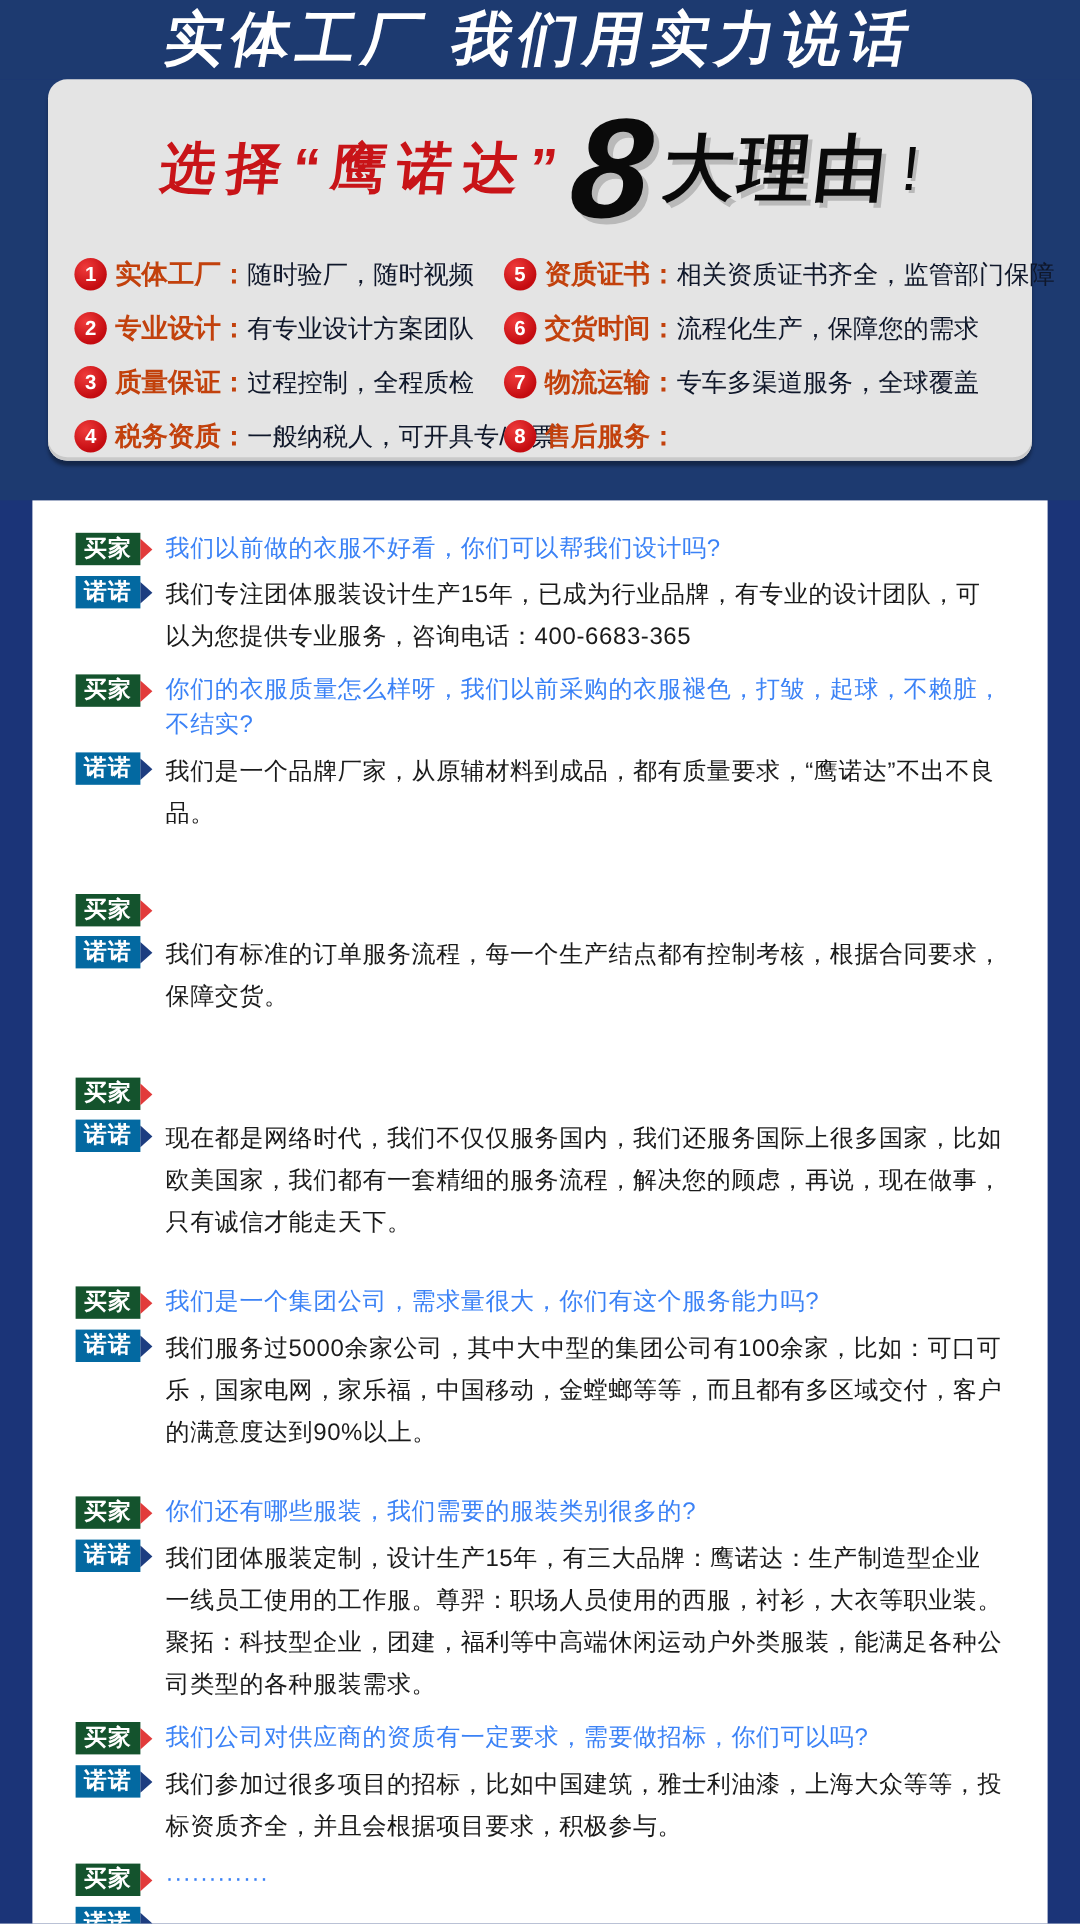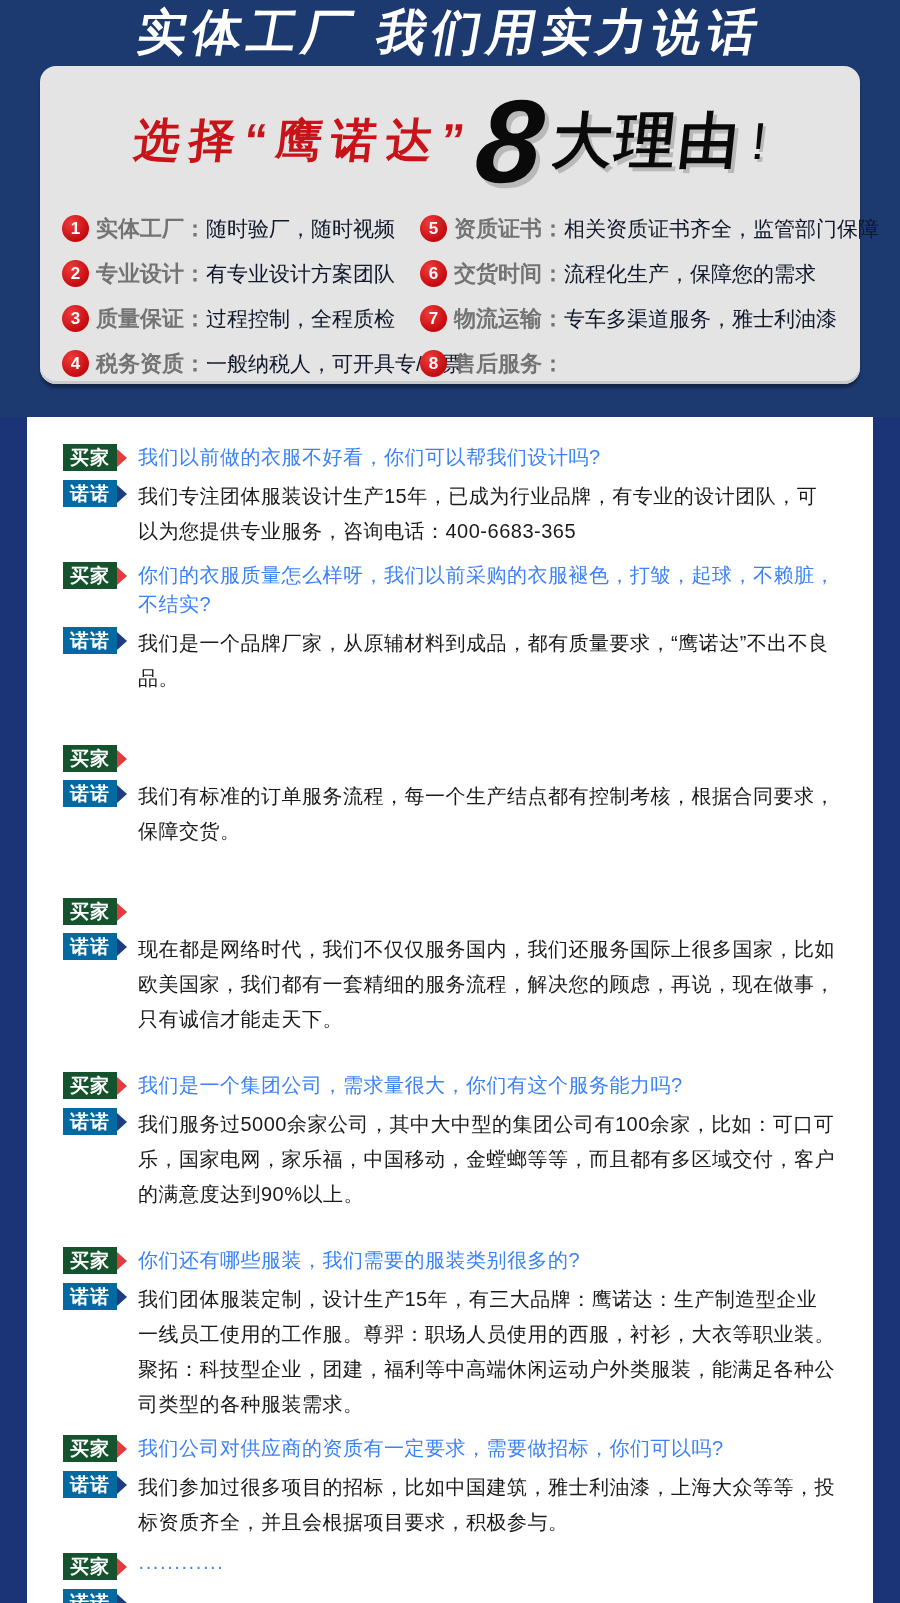--- a/index.html
+++ b/index.html
@@ -91,21 +91,21 @@
     border-radius: 50%;
     background: radial-gradient(circle at 35% 30%, #ef3b3b, #c40b10 70%);
     color: #fff;
     font-size: 17px;
     font-weight: 700;
     display: inline-flex;
     align-items: center;
     justify-content: center;
     margin-right: 7px;
   }
-  .reason-label { font-size: 22px; font-weight: 700; color: #737373; }
+  .reason-label { font-size: 22px; font-weight: 700; color: #c2410c; }
   .reason-desc  { font-size: 21px; color: #0f172a; }
 
   
   .white-divider { height: 20px; background: #ffffff; }
   .concern-header {
     height: 141px;
     background: #1b3478;
     position: relative;
     overflow: hidden;
   }
@@ -214,21 +214,21 @@
         <span class="reason-desc">相关资质证书齐全，监管部门保障</span>
       </div>
       <div class="reason-item">
         <span class="reason-num">6</span>
         <span class="reason-label">交货时间：</span>
         <span class="reason-desc">流程化生产，保障您的需求</span>
       </div>
       <div class="reason-item">
         <span class="reason-num">7</span>
         <span class="reason-label">物流运输：</span>
-        <span class="reason-desc">专车多渠道服务，雅士利油漆</span>
+        <span class="reason-desc">专车多渠道服务，全球覆盖</span>
       </div>
       <div class="reason-item">
         <span class="reason-num">8</span>
         <span class="reason-label">售后服务：</span>
       </div>
     </div>
   </div>
 </section>
 
 <div class="white-divider"></div>

